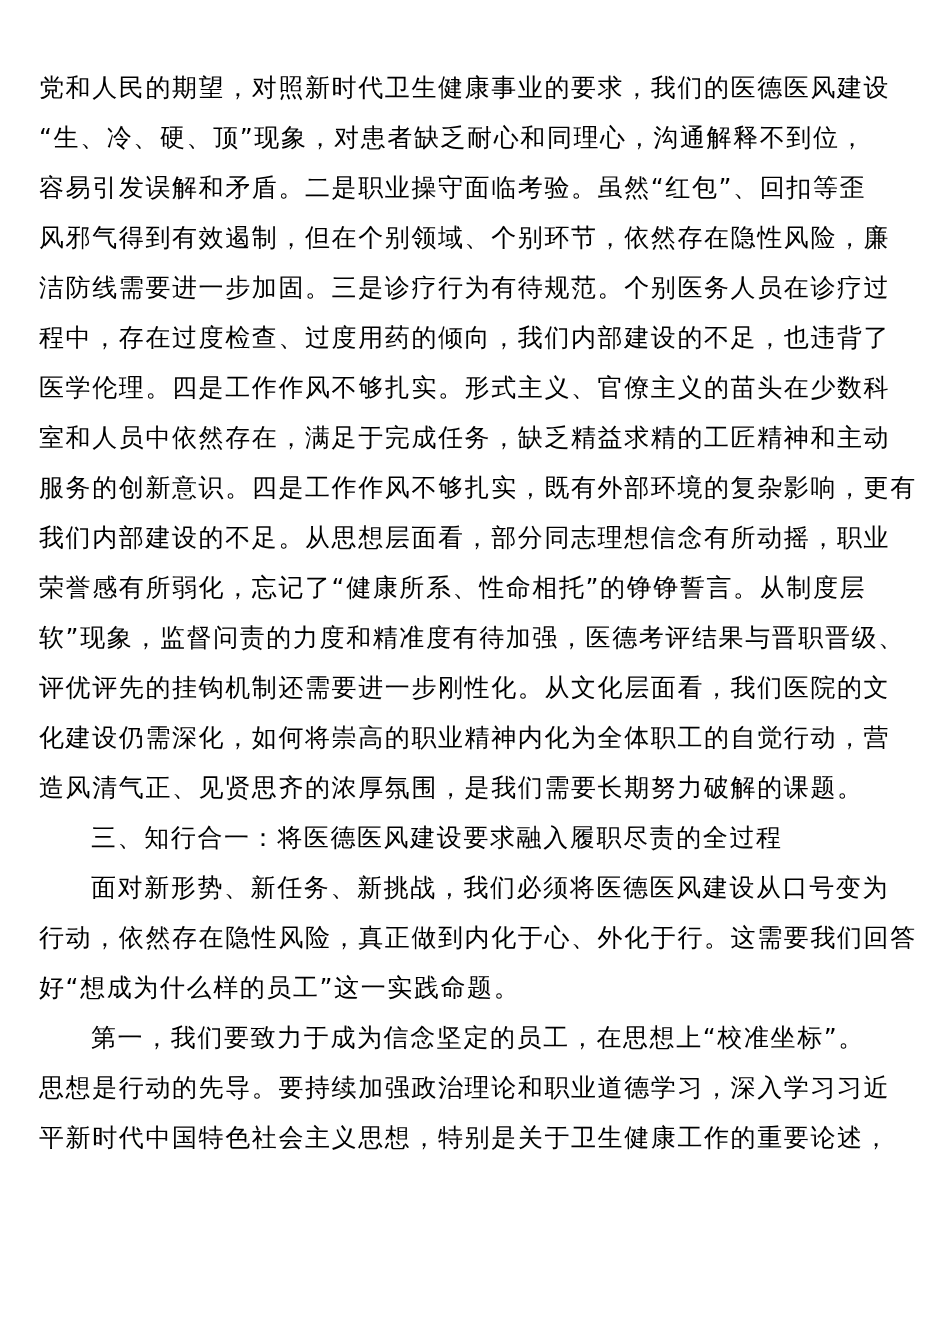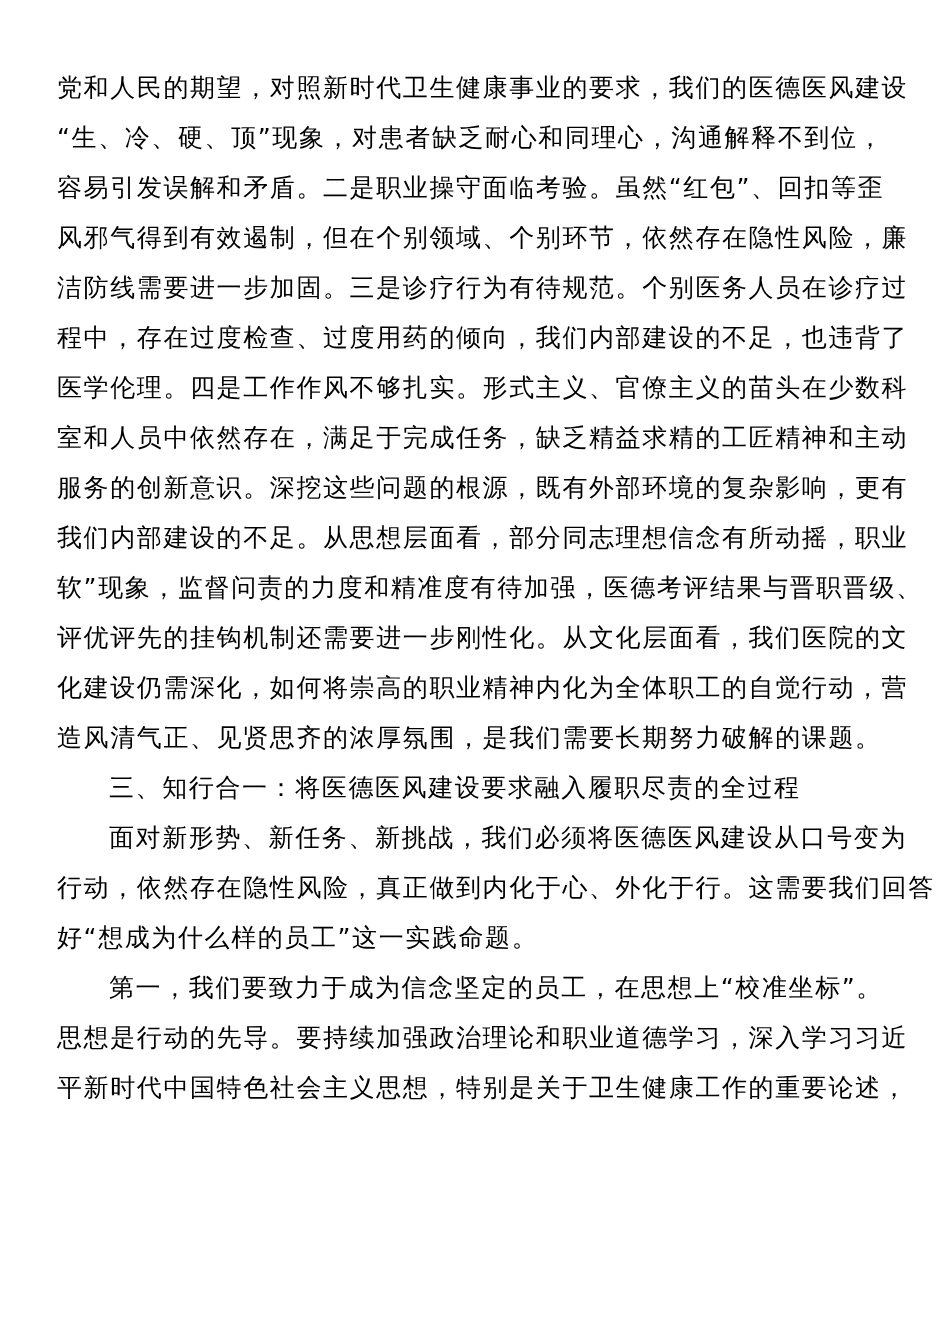--- a/index.html
+++ b/index.html
@@ -1,39 +1,40 @@
 <!DOCTYPE html>
 <html><head>
   <meta charset="utf-8">
   <style>
     html, body { margin: 0; padding: 0; background: #ffffff; }
     body { width: 950px; height: 1344px; position: relative; overflow: hidden; }
     .page {
-      position: absolute; left: 57px; top: 63px; width: 830px;
+      position: absolute; left: 39px; top: 63px; width: 830px;
       font-family: "DejaVu Sans", "Liberation Sans", sans-serif;
       color: #000000; font-size: 25px; line-height: 50px;
     }
     .line { display: block; white-space: nowrap; height: 50px; letter-spacing: 1.6px; }
     .indent { padding-left: 52px; }
   </style>
 </head>
 <body>
 
 <div class="page">
   <div>
     <span class="line">党和人民的期望，对照新时代卫生健康事业的要求，我们的医德医风建设</span>
     <span class="line">“生、冷、硬、顶”现象，对患者缺乏耐心和同理心，沟通解释不到位，</span>
     <span class="line">容易引发误解和矛盾。二是职业操守面临考验。虽然“红包”、回扣等歪</span>
     <span class="line">风邪气得到有效遏制，但在个别领域、个别环节，依然存在隐性风险，廉</span>
     <span class="line">洁防线需要进一步加固。三是诊疗行为有待规范。个别医务人员在诊疗过</span>
     <span class="line">程中，存在过度检查、过度用药的倾向，我们内部建设的不足，也违背了</span>
     <span class="line">医学伦理。四是工作作风不够扎实。形式主义、官僚主义的苗头在少数科</span>
     <span class="line">室和人员中依然存在，满足于完成任务，缺乏精益求精的工匠精神和主动</span>
-    <span class="line">服务的创新意识。深挖这些问题的根源，既有外部环境的复杂影响，更有</span>
+    <span class="line">服务的创新意识。四是工作作风不够扎实，既有外部环境的复杂影响，更有</span>
     <span class="line">我们内部建设的不足。从思想层面看，部分同志理想信念有所动摇，职业</span>
+    <span class="line">荣誉感有所弱化，忘记了“健康所系、性命相托”的铮铮誓言。从制度层</span>
     <span class="line">软”现象，监督问责的力度和精准度有待加强，医德考评结果与晋职晋级、</span>
     <span class="line">评优评先的挂钩机制还需要进一步刚性化。从文化层面看，我们医院的文</span>
     <span class="line">化建设仍需深化，如何将崇高的职业精神内化为全体职工的自觉行动，营</span>
     <span class="line">造风清气正、见贤思齐的浓厚氛围，是我们需要长期努力破解的课题。</span>
   </div>
 
   <span class="line indent">三、知行合一：将医德医风建设要求融入履职尽责的全过程</span>
 
   <div>
     <span class="line indent">面对新形势、新任务、新挑战，我们必须将医德医风建设从口号变为</span>

